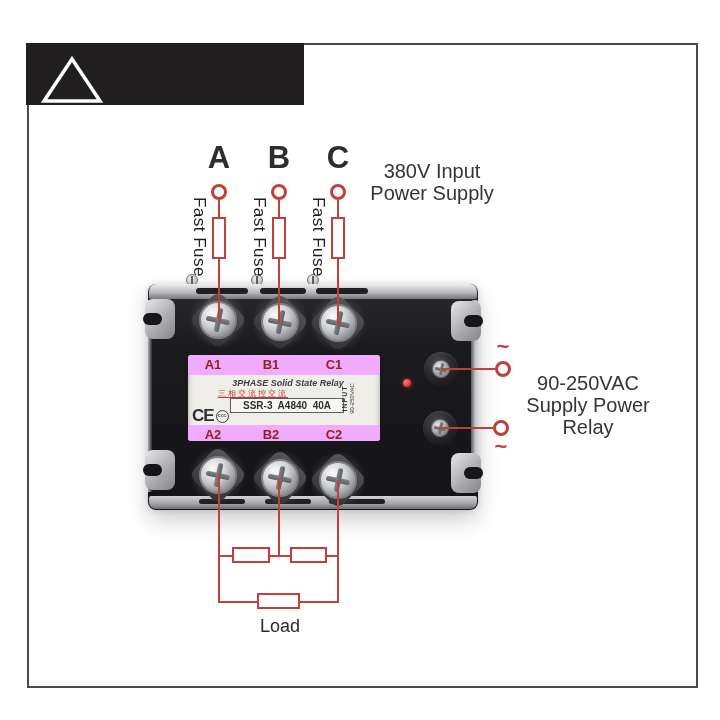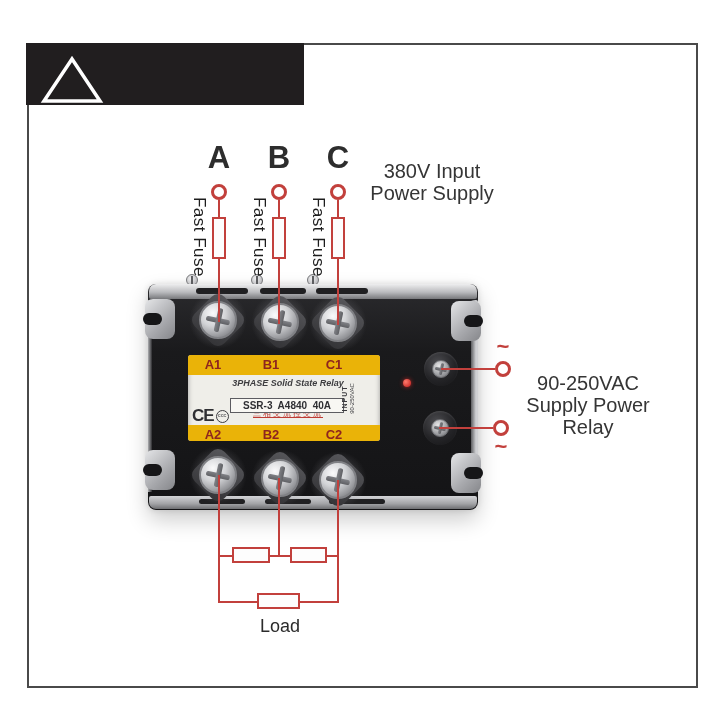--- a/index.html
+++ b/index.html
@@ -65,26 +65,26 @@
   .ctrl-screw{position:absolute;left:8px;top:8px;width:18px;height:18px;border-radius:50%;border:1px solid #6f7074;
            box-sizing:border-box;background:radial-gradient(circle at 38% 32%,#e8e8e9,#9c9da1 60%,#6a6b6f);}
   .ctrl-screw .cross::before{height:3px;top:calc(50% - 1px);}
   .ctrl-screw .cross::after{width:3px;left:calc(50% - 1px);}
   .led{width:8px;height:8px;border-radius:50%;background:radial-gradient(circle at 35% 35%,#ff7a6c,#c01818);
            box-shadow:0 0 4px rgba(220,40,40,.8);}
 
   
   .sticker{left:40px;top:71px;width:192px;height:86px;background:#efeee9;border-radius:3px;overflow:hidden;
            box-shadow:inset 0 0 5px rgba(0,0,0,.35);}
-  .band{left:0;width:192px;height:20px;background:#eab308;}
+  .band{left:0;width:192px;height:20px;background:#f0abfc;}
   .band.top{top:0;} .band.bottom{top:70px;}
   .band span{position:absolute;top:2px;width:30px;text-align:center;font-size:13px;font-weight:700;color:#8d241f;}
   .stitle{left:30px;top:23px;width:140px;text-align:center;font-size:9px;font-style:italic;font-weight:700;color:#3d3d40;}
-  .stitle-cn{left:30px;top:33px;width:140px;text-align:center;font-size:8px;letter-spacing:2px;color:#bf3a33;
-           text-decoration:underline;margin-top:20px;}
+  .stitle-cn{left:30px;top:33px;width:140px;text-align:left;font-size:8px;letter-spacing:2px;color:#bf3a33;
+           text-decoration:underline;}
   .model-box{left:42px;top:43px;width:114px;height:15px;border:1px solid #5c5c61;background:#f8f7f3;box-sizing:border-box;
            text-align:center;font-size:10px;font-weight:700;color:#2f2f33;line-height:13px;white-space:pre;}
   .ce-row{left:4px;top:51px;display:flex;align-items:center;gap:2px;}
   .ce-text{font-size:17px;font-weight:700;color:#2f2f33;letter-spacing:-1px;}
   .ccc{width:13px;height:13px;border:1.5px solid #3c3c41;border-radius:50%;box-sizing:border-box;
            font-size:4px;color:#3c3c41;text-align:center;line-height:10px;font-weight:700;}
   .vtext{position:absolute;width:44px;height:9px;text-align:center;transform:rotate(-90deg);color:#3a3a3e;}
   .vtext.input{font-size:7px;font-weight:700;letter-spacing:1px;}
   .vtext.volt{font-size:6px;}
 </style>

